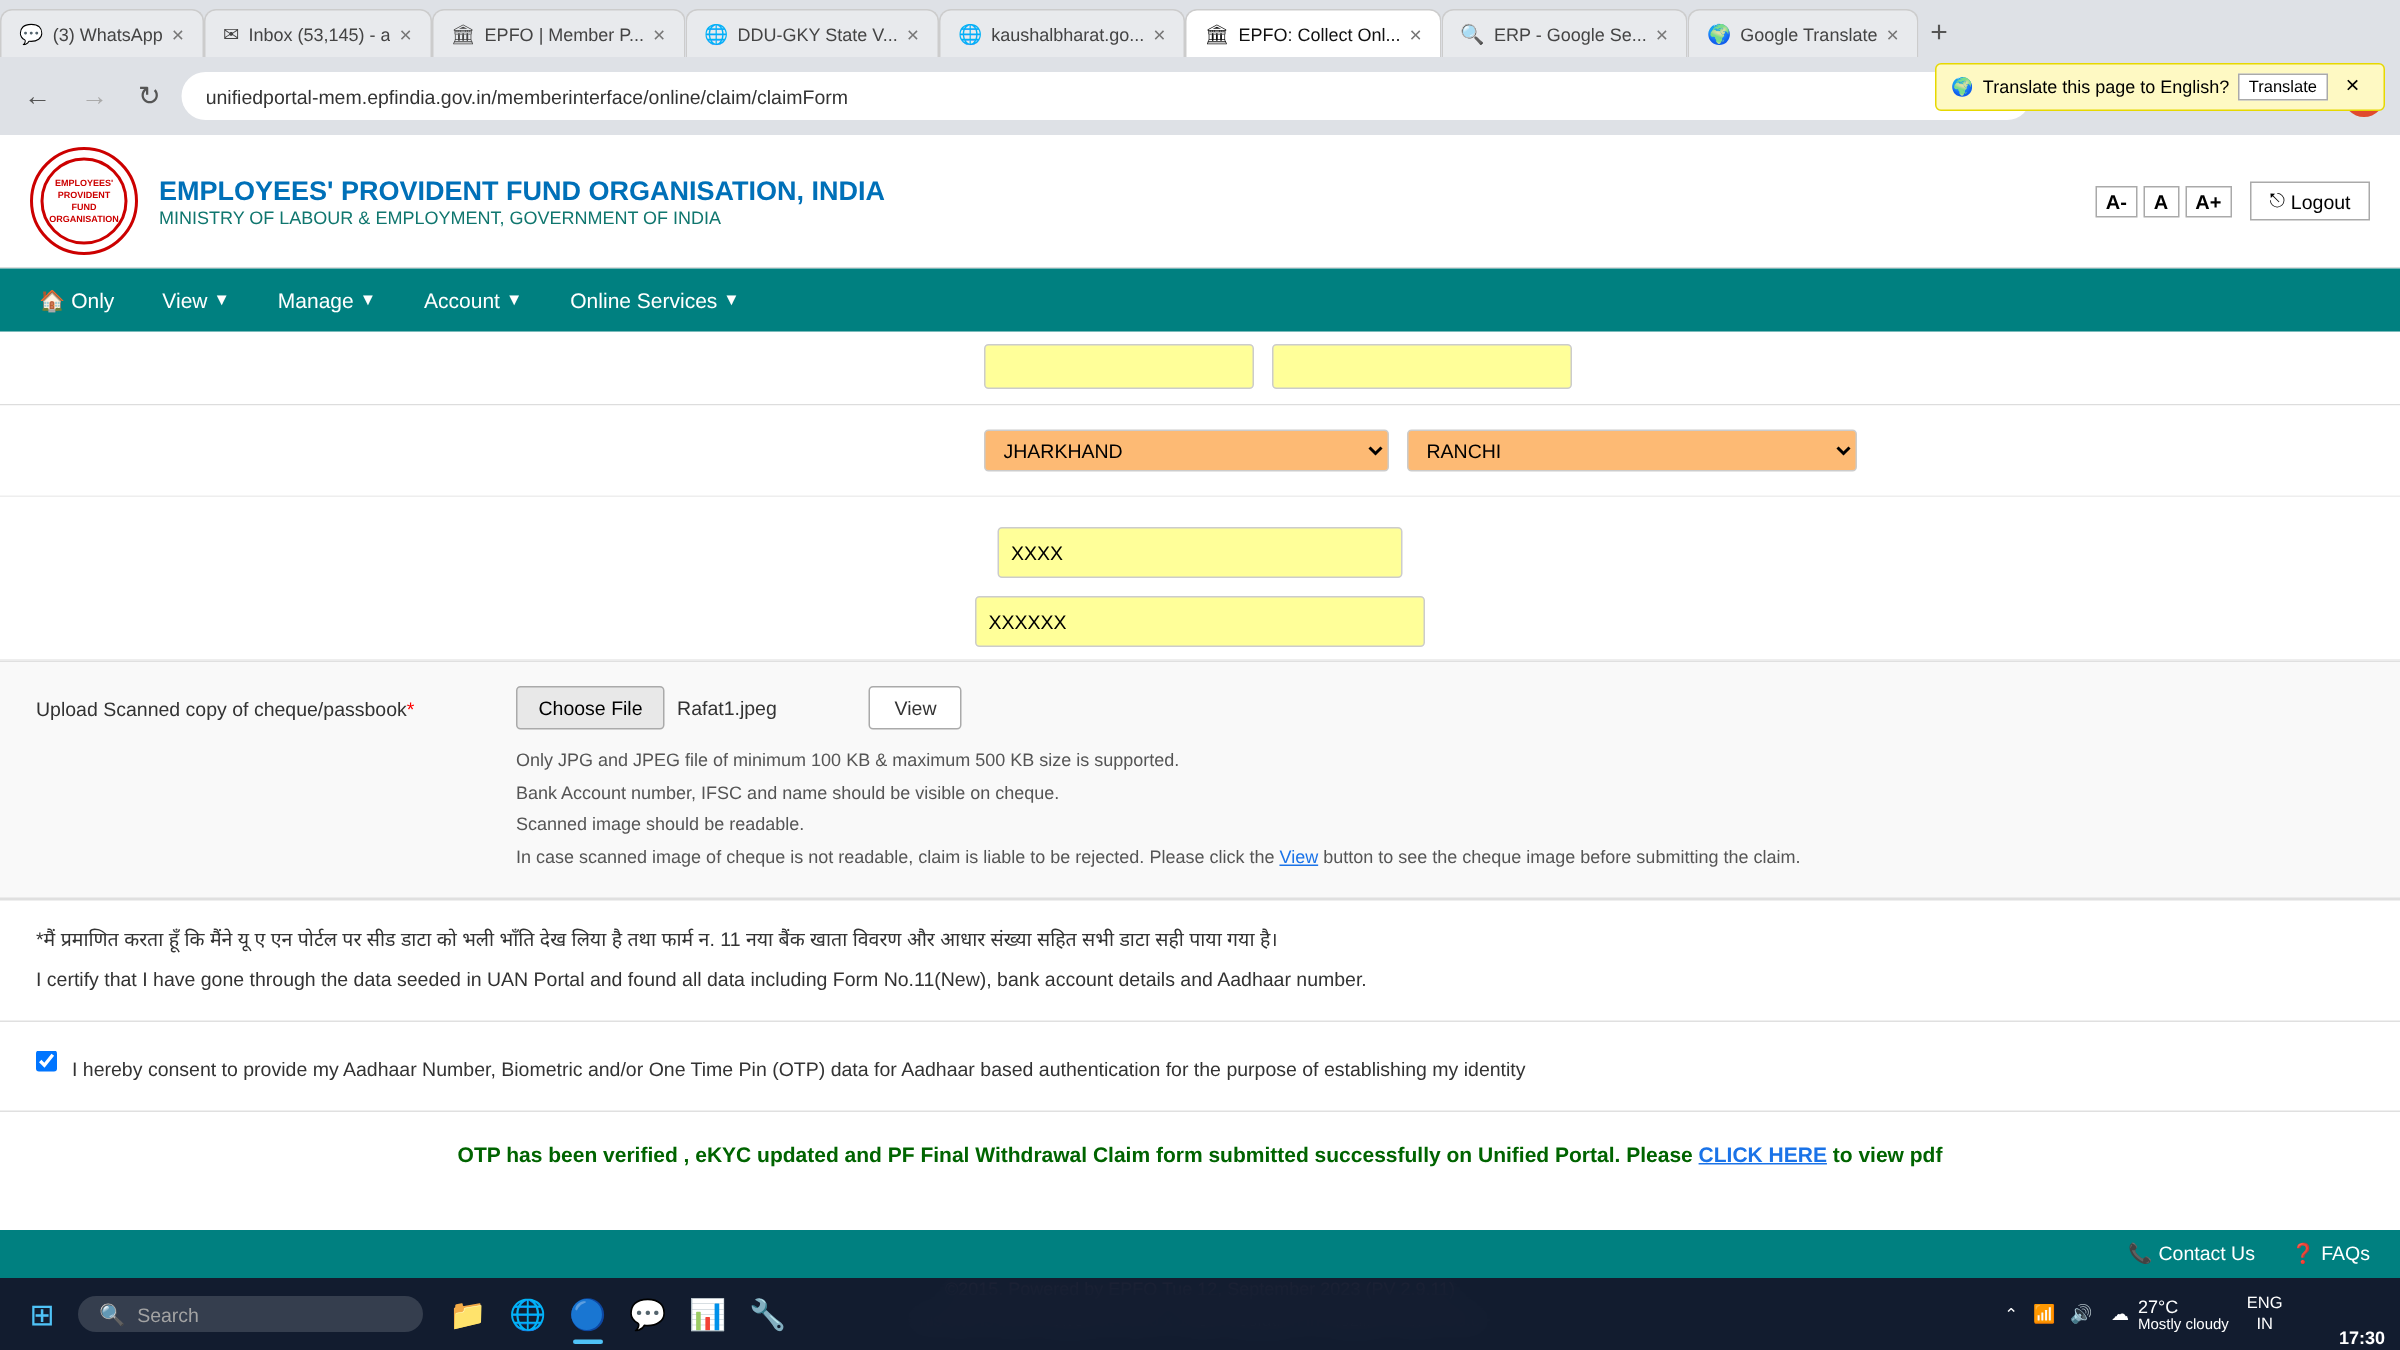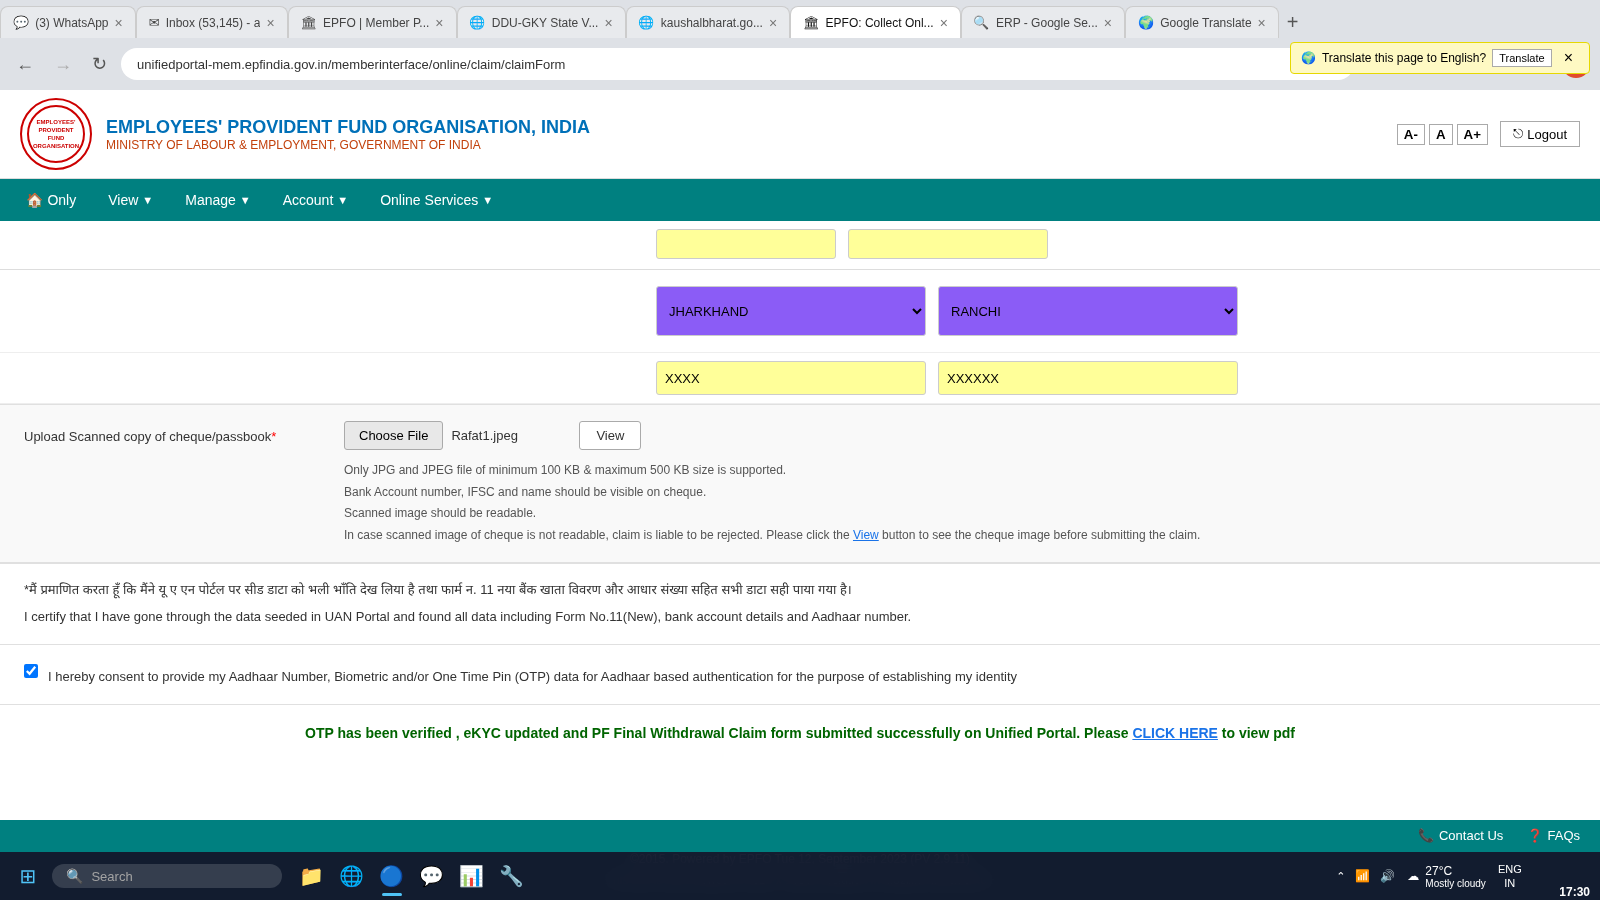--- a/index.html
+++ b/index.html
@@ -162,21 +162,21 @@
       text-align: center;
       background: #fff;
     }
     .header-title h1 {
       font-size: 18px;
       color: #0070b8;
       font-weight: bold;
     }
     .header-title h2 {
       font-size: 12px;
-      color: #c2410c;
+      color: #0f766e;
       font-weight: normal;
     }
     .header-right {
       display: flex;
       align-items: center;
       gap: 12px;
     }
     .font-controls {
       display: flex;
       gap: 4px;
@@ -221,26 +221,26 @@
 
     
     .main-content {
       flex: 1;
       overflow-y: auto;
       padding: 0;
       background: #fff;
       margin: 0;
     }
     .form-select {
-      height: 50px;
+      height: 28px;
       border: 1px solid #ccc;
       padding: 0 8px;
       border-radius: 3px;
       font-size: 13px;
-      background: #8b5cf6;
+      background: #fdba74;
     }
     .select-jharkhand {
       width: 270px;
     }
     .select-ranchi {
       width: 300px;
     }
     .input-yellow {
       height: 34px;
       border: 1px solid #ccc;
@@ -670,21 +670,21 @@
         <select class="form-select select-jharkhand">
           <option>JHARKHAND</option>
         </select>
         <select class="form-select select-ranchi">
           <option>RANCHI</option>
         </select>
       </div>
     </div>
 
     <div style="padding:8px 24px;background:#fff;border-bottom:1px solid #eee;">
-      <div style="display:flex;gap:12px;align-items:center;">
+      <div style="display:flex;gap:12px;align-items:center;flex-direction:column;">
         <div style="min-width:620px;"></div>
         <input class="input-yellow" style="width: 270px;" value="XXXX">
         <input class="input-yellow" style="width: 300px;" value="XXXXXX">
       </div>
     </div>
 
     <div class="upload-section" style="margin:0;border-radius:0;border-left:none;border-right:none;padding:16px 24px;">
       <div class="upload-row">
         <div class="upload-label">
           <span>Upload Scanned copy of cheque/passbook</span><span class="required">*</span>

